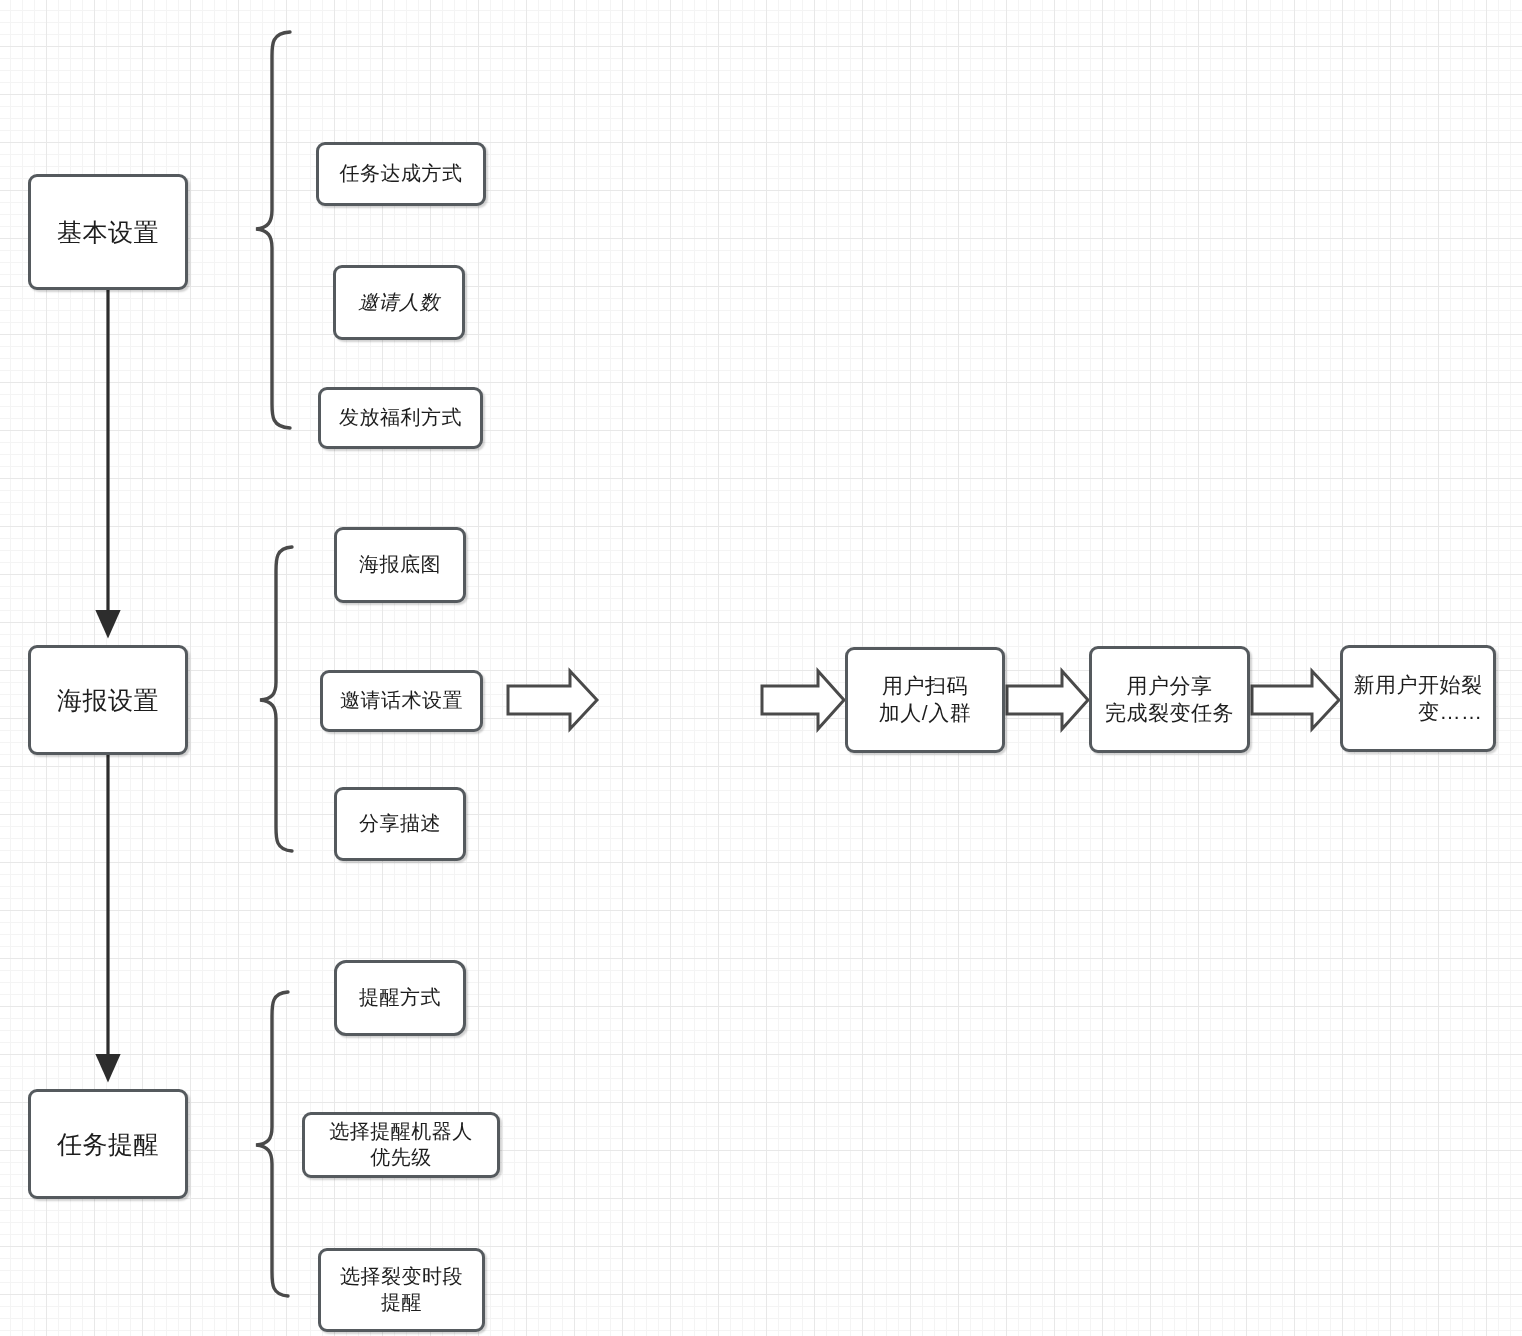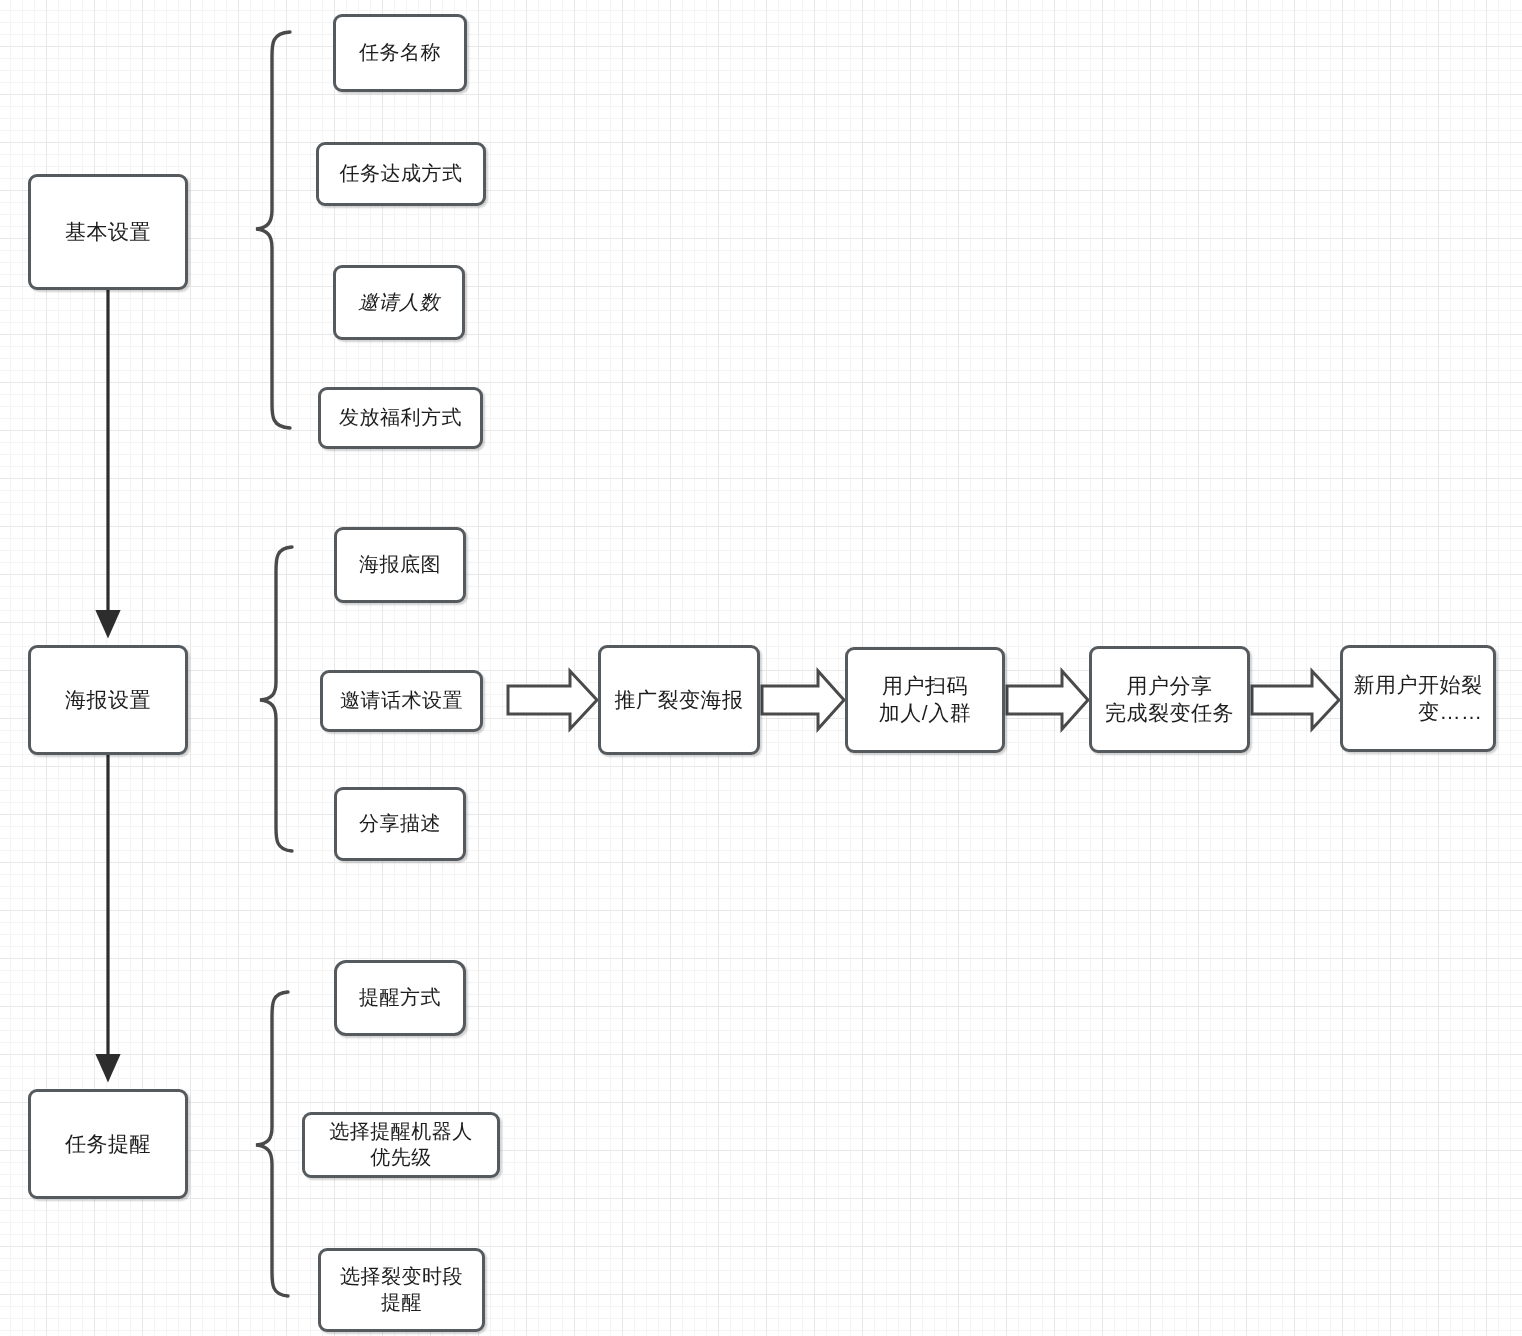--- a/index.html
+++ b/index.html
@@ -36,21 +36,21 @@
     justify-content:center;
     text-align:center;
     color:#1d1d1d;
     font-size:21px;
     line-height:1.28;
     letter-spacing:0.5px;
     box-shadow:2px 2px 2px rgba(0,0,0,0.18);
     white-space:pre-line;
     padding:2px 6px;
   }
-  .node.stage{ font-size:21px; }
+  .node.stage{ font-size:25px; }
   .node.sub{ font-size:20px; }
   .node.chain{ font-size:21px; }
   svg.overlay{
     position:absolute;
     left:0;top:0;
     width:1522px;height:1336px;
     pointer-events:none;
   }
 </style>
 </head>
@@ -97,21 +97,20 @@
       <path d="M1252,686 L1312,686 L1312,671 L1339,700 L1312,729 L1312,714 L1252,714 Z"></path>
     </g>
   </svg>
 
   <div class="node stage" style="left:28px;top:174px;width:160px;height:116px;">基本设置</div>
 
   <div class="node stage" style="left:28px;top:645px;width:160px;height:110px;">海报设置</div>
 
   <div class="node stage" style="left:28px;top:1089px;width:160px;height:110px;">任务提醒</div>
 
-  <div class="node sub" style="left:333px;top:14px;width:134px;height:78px;">任务名称</div>
 
   <div class="node sub" style="left:316px;top:142px;width:170px;height:64px;">任务达成方式</div>
 
   <div class="node sub" style="left:333px;top:265px;width:132px;height:75px;font-style:italic;">邀请人数</div>
 
   <div class="node sub" style="left:318px;top:387px;width:165px;height:62px;">发放福利方式</div>
 
   <div class="node sub" style="left:334px;top:527px;width:132px;height:76px;">海报底图</div>
 
   <div class="node sub" style="left:320px;top:670px;width:163px;height:62px;">邀请话术设置</div>
@@ -119,21 +118,20 @@
   <div class="node sub" style="left:334px;top:787px;width:132px;height:74px;">分享描述</div>
 
   <div class="node sub" style="left:334px;top:960px;width:132px;height:76px;border-radius:12px;">提醒方式</div>
 
   <div class="node sub" style="left:302px;top:1112px;width:198px;height:66px;">选择提醒机器人
 优先级</div>
 
   <div class="node sub" style="left:318px;top:1248px;width:167px;height:84px;">选择裂变时段
 提醒</div>
 
-  <div class="node chain" style="left:598px;top:645px;width:162px;height:110px;">推广裂变海报</div>
 
   <div class="node chain" style="left:845px;top:647px;width:160px;height:106px;">用户扫码
 加人/入群</div>
 
   <div class="node chain" style="left:1089px;top:646px;width:161px;height:107px;">用户分享
 完成裂变任务</div>
 
   <div class="node chain" style="left:1340px;top:645px;width:156px;height:107px;text-align:right;">新用户开始裂
 变……</div>
 

